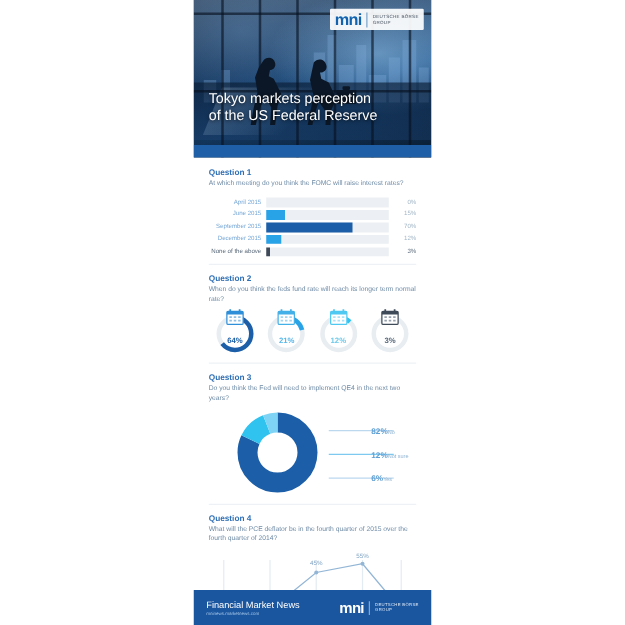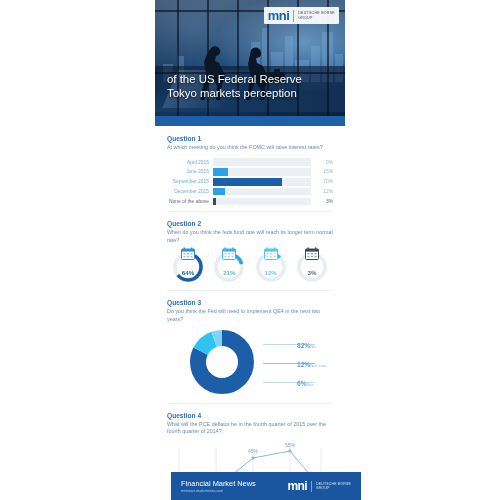--- a/index.html
+++ b/index.html
@@ -91,21 +91,21 @@
   .leg-txt { position:absolute; left:34px; top:1px; white-space:nowrap; }
   .leg-val { font-size:6.6px; font-weight:700; color:#5e9fd4; }
   .leg-name { font-size:4.4px; color:#8fb4d2; }
 
   
   .q4-chart { position:relative; height:62px; margin:8px 6px 0 6px; }
   .q4-chart svg { display:block; }
   .q4-pt-label { position:absolute; font-size:5px; color:#7fa3c4; transform:translateX(-50%); }
 
   
-  .footer { position:absolute; left:16px; bottom:0; width:190px; height:28px; background:#1a56a0;
+  .footer { position:absolute; left:0; bottom:0; width:190px; height:28px; background:#1a56a0;
             display:flex; align-items:center; justify-content:space-between; padding:0 10px; }
   .f-left .f-title { font-size:7.4px; color:#ffffff; }
   .f-left .f-url { font-size:3.6px; color:#a8c8e8; margin-top:1px; }
   .f-logo { display:flex; align-items:center; }
   .f-logo .mni { font-size:12px; font-weight:700; color:#ffffff; letter-spacing:-.6px; line-height:1; }
   .f-logo .bar { width:1px; height:11px; background:#7fa6cf; margin:0 4px; }
   .f-logo .db { font-size:3.4px; line-height:4.4px; color:#dbe8f6; letter-spacing:.25px; text-transform:uppercase; }
 </style>
 </head>
 <body>
@@ -148,22 +148,22 @@
           <path d="M26 6c3-3 8-2 9 2 1 3-1 6-4 6l-1 5 4 2 6 12-3 10-2 16h-4l1-15-5-9-5 12-3 14h-4l3-17 3-12-2-12 3-8z"></path>
 
           <path d="M66 8c3-4 9-3 10 2 1 3-1 6-5 6l1 5 6 3 6 13-4 9-1 18h-4l1-16-6-9-4 13-2 12h-4l3-16 3-13-3-13 3-14z"></path>
 
           <rect x="84" y="30" width="16" height="11" rx="1"></rect>
           <rect x="89" y="27" width="6" height="3" rx="1"></rect>
         </g>
       </svg>
 
       <div class="hero-title">
+        <div>Tokyo markets perception</div>
         <div>of the US Federal Reserve</div>
-        <div>Tokyo markets perception</div>
       </div>
 
       <div class="hero-logo">
         <span class="mni">mni</span>
         <span class="bar"></span>
         <span class="db">
           <span>DEUTSCHE BÖRSE</span><br><span>GROUP</span>
         </span>
       </div>
 

